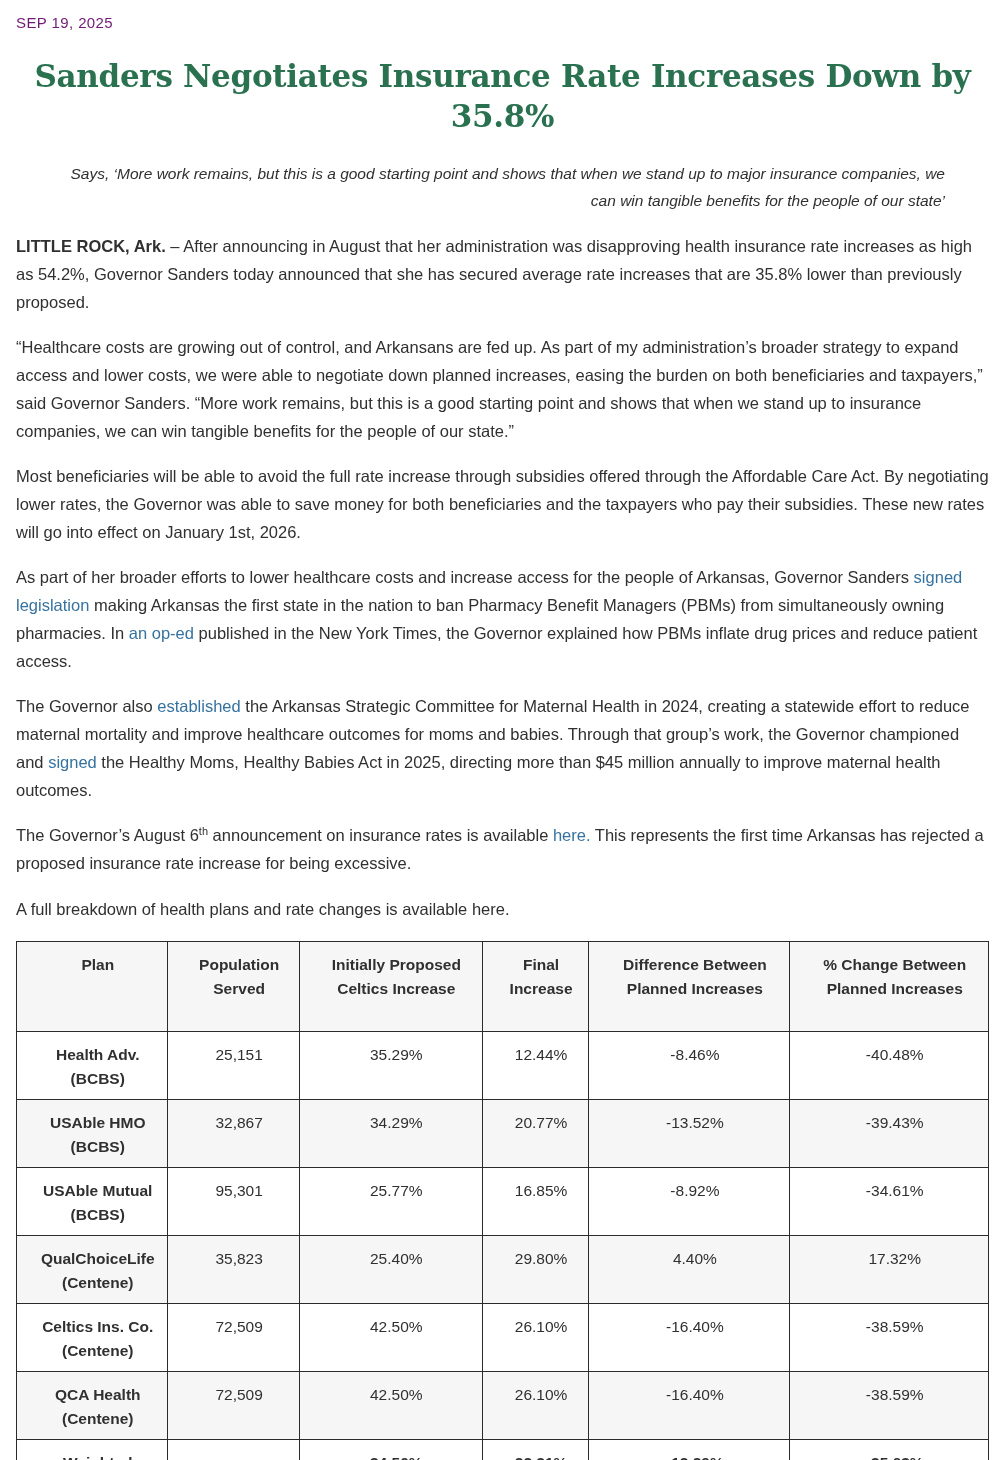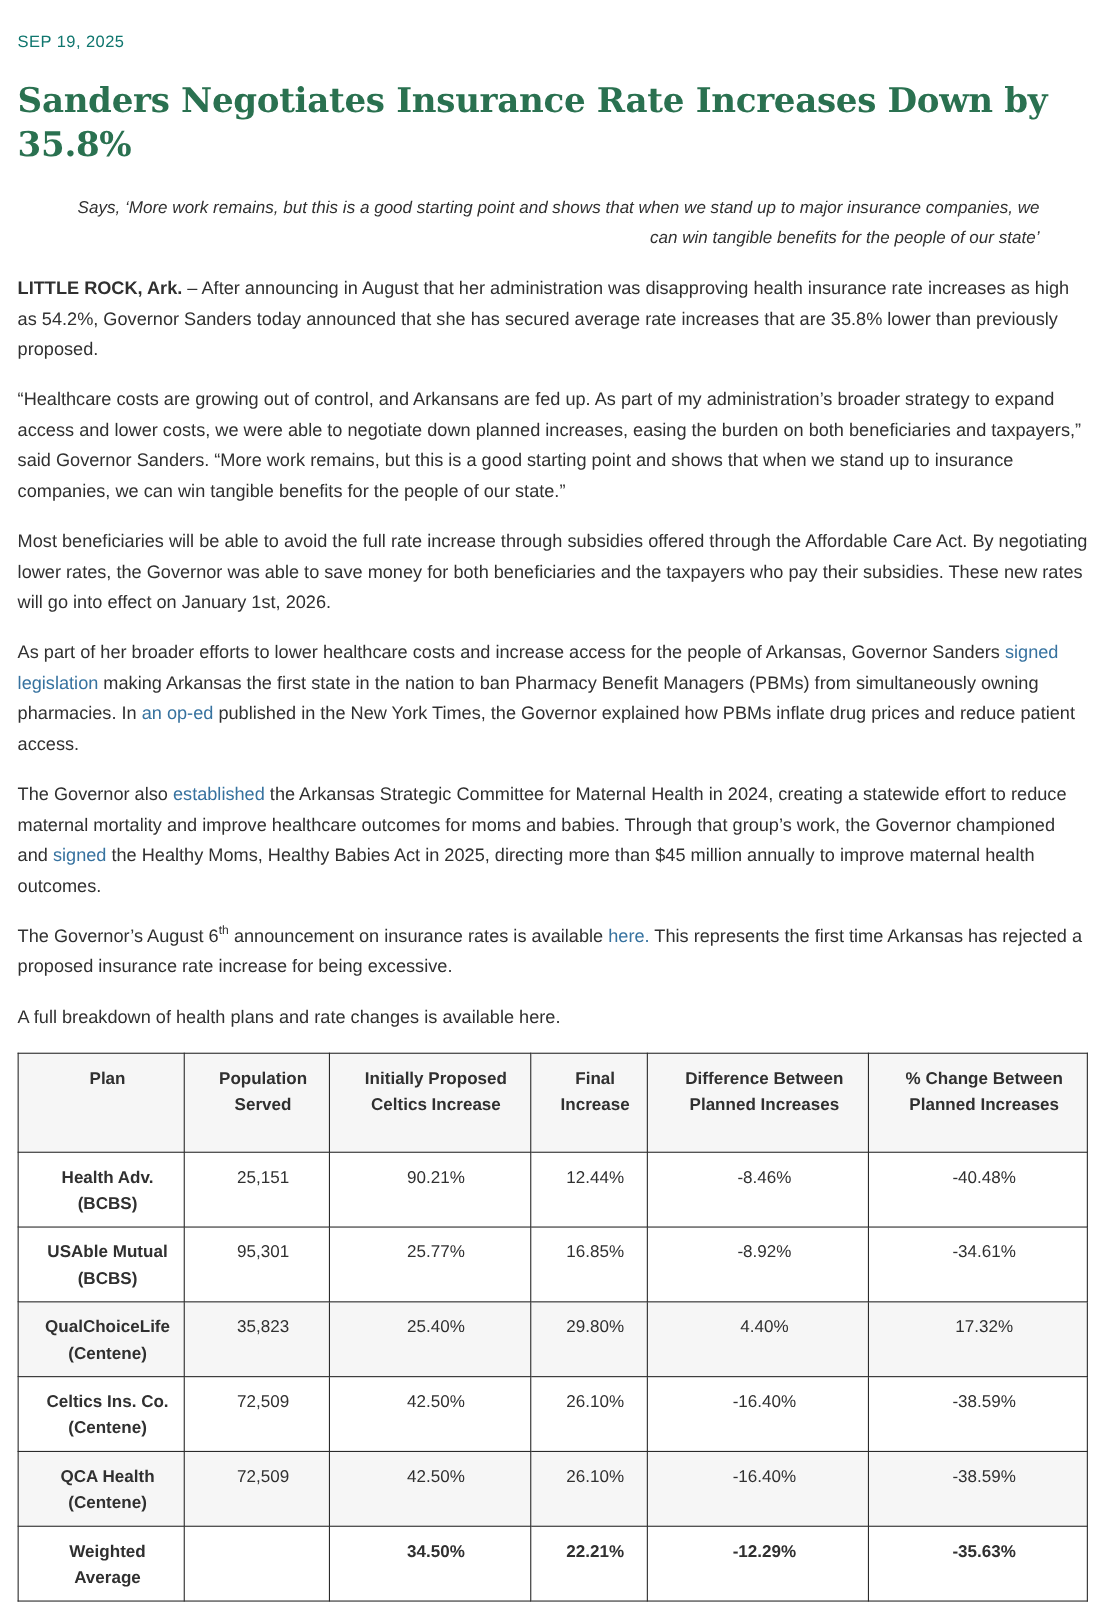--- a/index.html
+++ b/index.html
@@ -9,35 +9,36 @@
     width: 1005px;
   }
   body {
     font-family: "Liberation Sans", sans-serif;
     color: #303030;
     min-height: 1460px;
   }
   .content { padding: 0 16px; }
 
   .pr-date {
-    margin-top: 30px;
+    margin-top: 14px;
     font-size: 15px;
     letter-spacing: 0.4px;
-    color: #0f766e;
+    color: #701a75;
     font-weight: 500;
   }
 
   h1.pr-title {
     font-family: "DejaVu Serif", serif;
     font-weight: bold;
     color: #2a7150;
     font-size: 31px;
     line-height: 1.28;
     letter-spacing: -0.3px;
     margin: 26px 0 16px 0;
+    text-align: center;
   }
 
   .pr-subtitle {
     font-style: italic;
     text-align: right;
     font-size: 15.5px;
     line-height: 1.75;
     margin: 24px 44px 0 44px;
     color: #303030;
   }
@@ -116,24 +117,35 @@
         <th>Difference Between Planned Increases</th>
         <th>% Change Between Planned Increases</th>
       </tr>
     </thead>
     <tbody>
         <tr>
           <td class="plan-cell">
             <div>Health Adv. (BCBS)</div>
           </td>
           <td>25,151</td>
-          <td>90.21%</td>
+          <td>35.29%</td>
           <td>12.44%</td>
           <td>-8.46%</td>
           <td>-40.48%</td>
+        </tr>
+        <tr class="shaded">
+          <td class="plan-cell">
+            <div>USAble HMO</div>
+            <div>(BCBS)</div>
+          </td>
+          <td>32,867</td>
+          <td>34.29%</td>
+          <td>20.77%</td>
+          <td>-13.52%</td>
+          <td>-39.43%</td>
         </tr>
         <tr>
           <td class="plan-cell">
             <div>USAble Mutual</div>
             <div>(BCBS)</div>
           </td>
           <td>95,301</td>
           <td>25.77%</td>
           <td>16.85%</td>
           <td>-8.92%</td>

